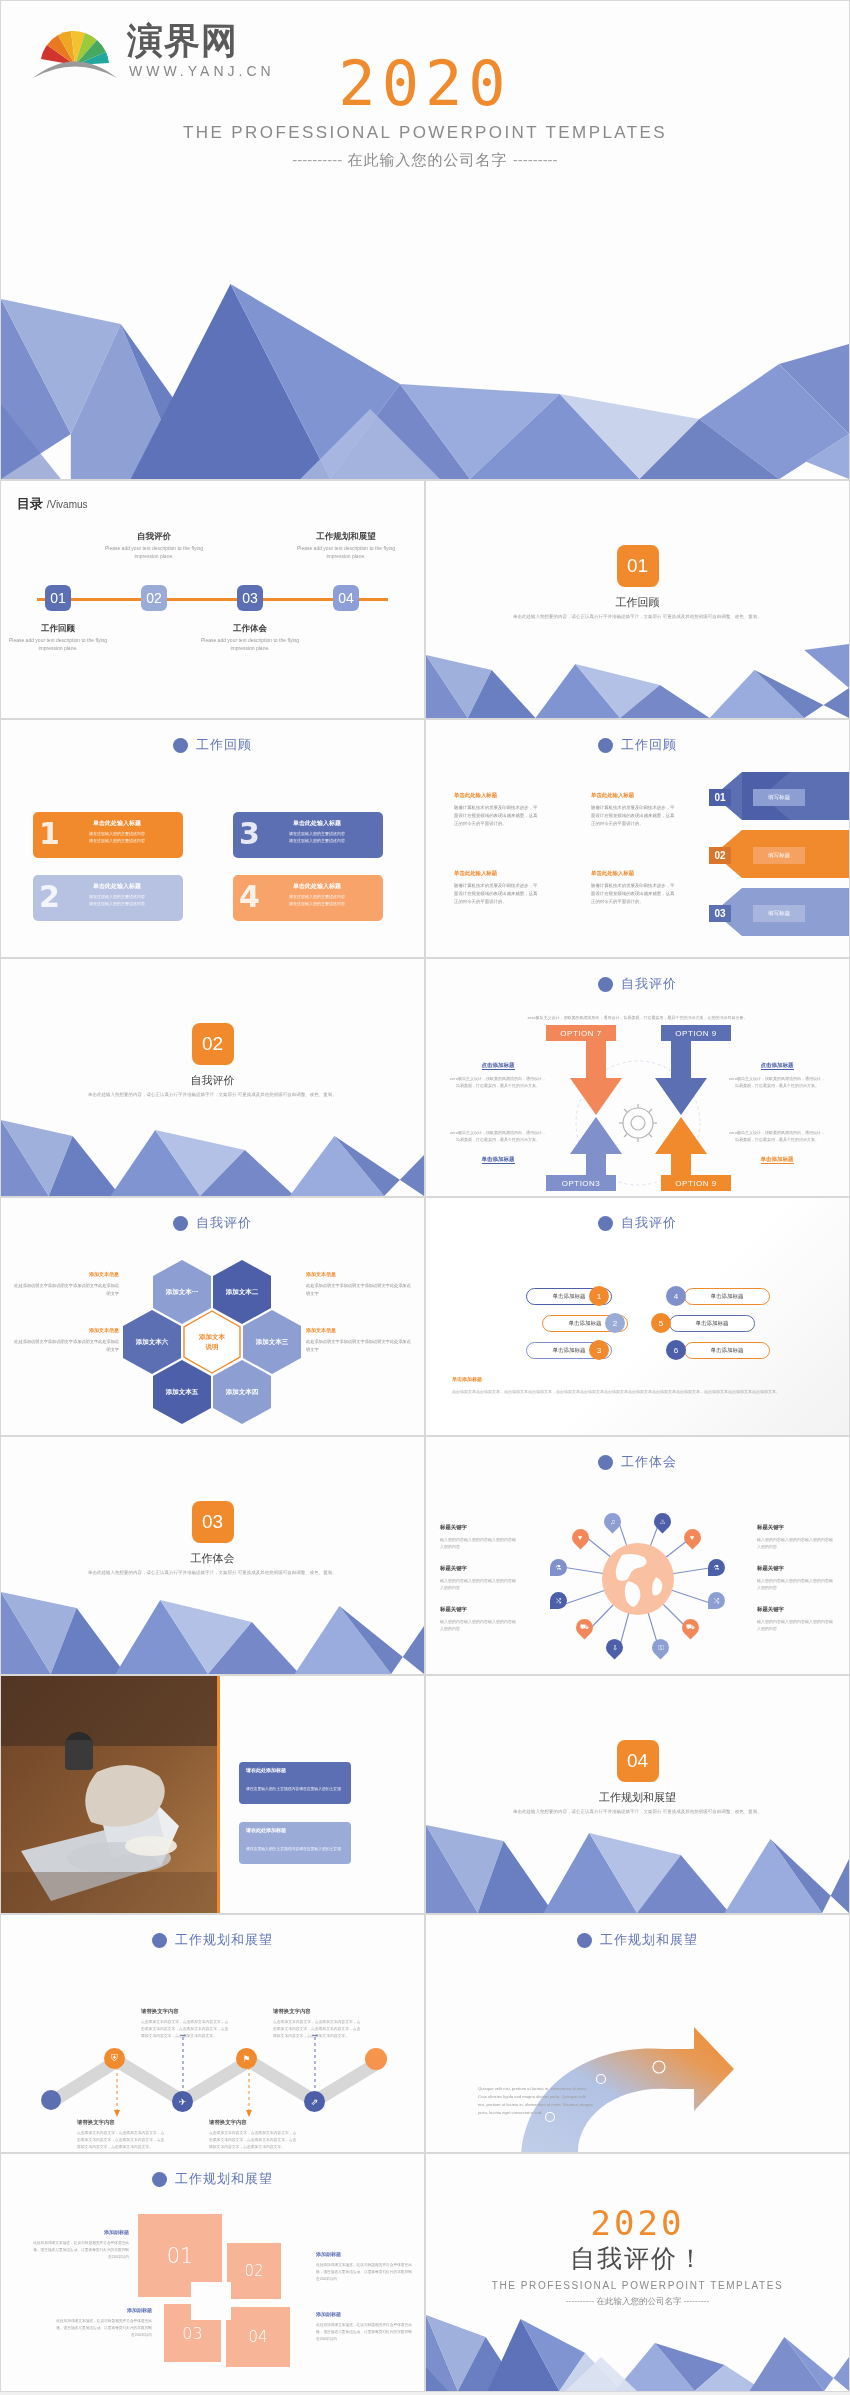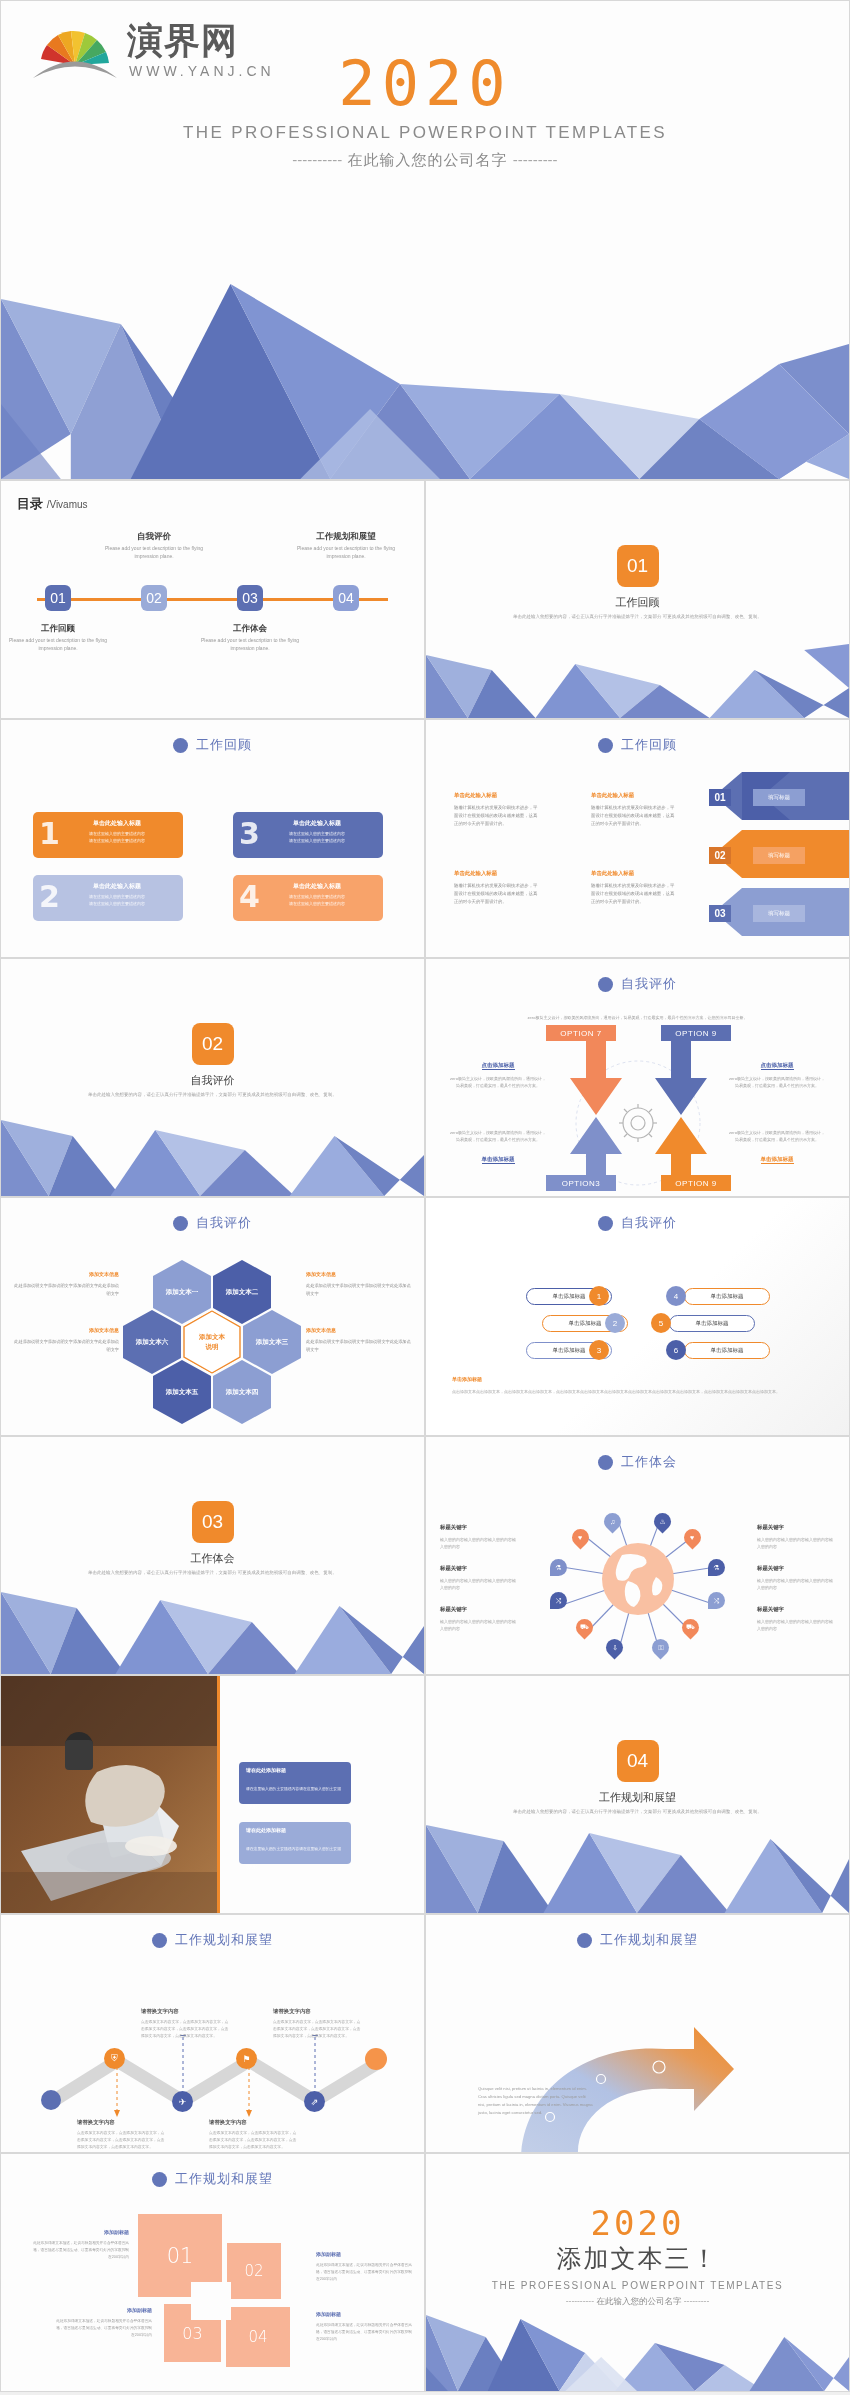--- a/index.html
+++ b/index.html
@@ -702,21 +702,21 @@
     </div>
     <div class="sqtx" style="right:12px;top:156px;text-align:left;">
       <b>添加副标题</b>
       <span>此处添加详细文本描述，建议与标题相关并符合整体语言风格，语言描述尽量简洁生动、尽量将每页幻灯片的字数控制在200字以内</span>
     </div>
   </div>
 
   <div class="slide half">
     <div style="position:absolute;left:0;right:0;top:52px;text-align:center;">
       <div class="e-year">2020</div>
-      <div class="e-title">添加文本三！</div>
+      <div class="e-title">自我评价！</div>
       <div class="e-sub">THE PROFESSIONAL POWERPOINT TEMPLATES</div>
       <div class="e-comp">
         <span style="color:#a8a8a8;">----------</span>
         <span>在此输入您的公司名字</span>
         <span style="color:#a8a8a8;">---------</span>
       </div>
     </div>
     <div class="mtn" style="bottom:0;height:110px;">
       <svg viewBox="0 0 425 110" preserveAspectRatio="none">
         <polygon points="0,110 0,34 32,110" fill="#7c8fcc"></polygon>

